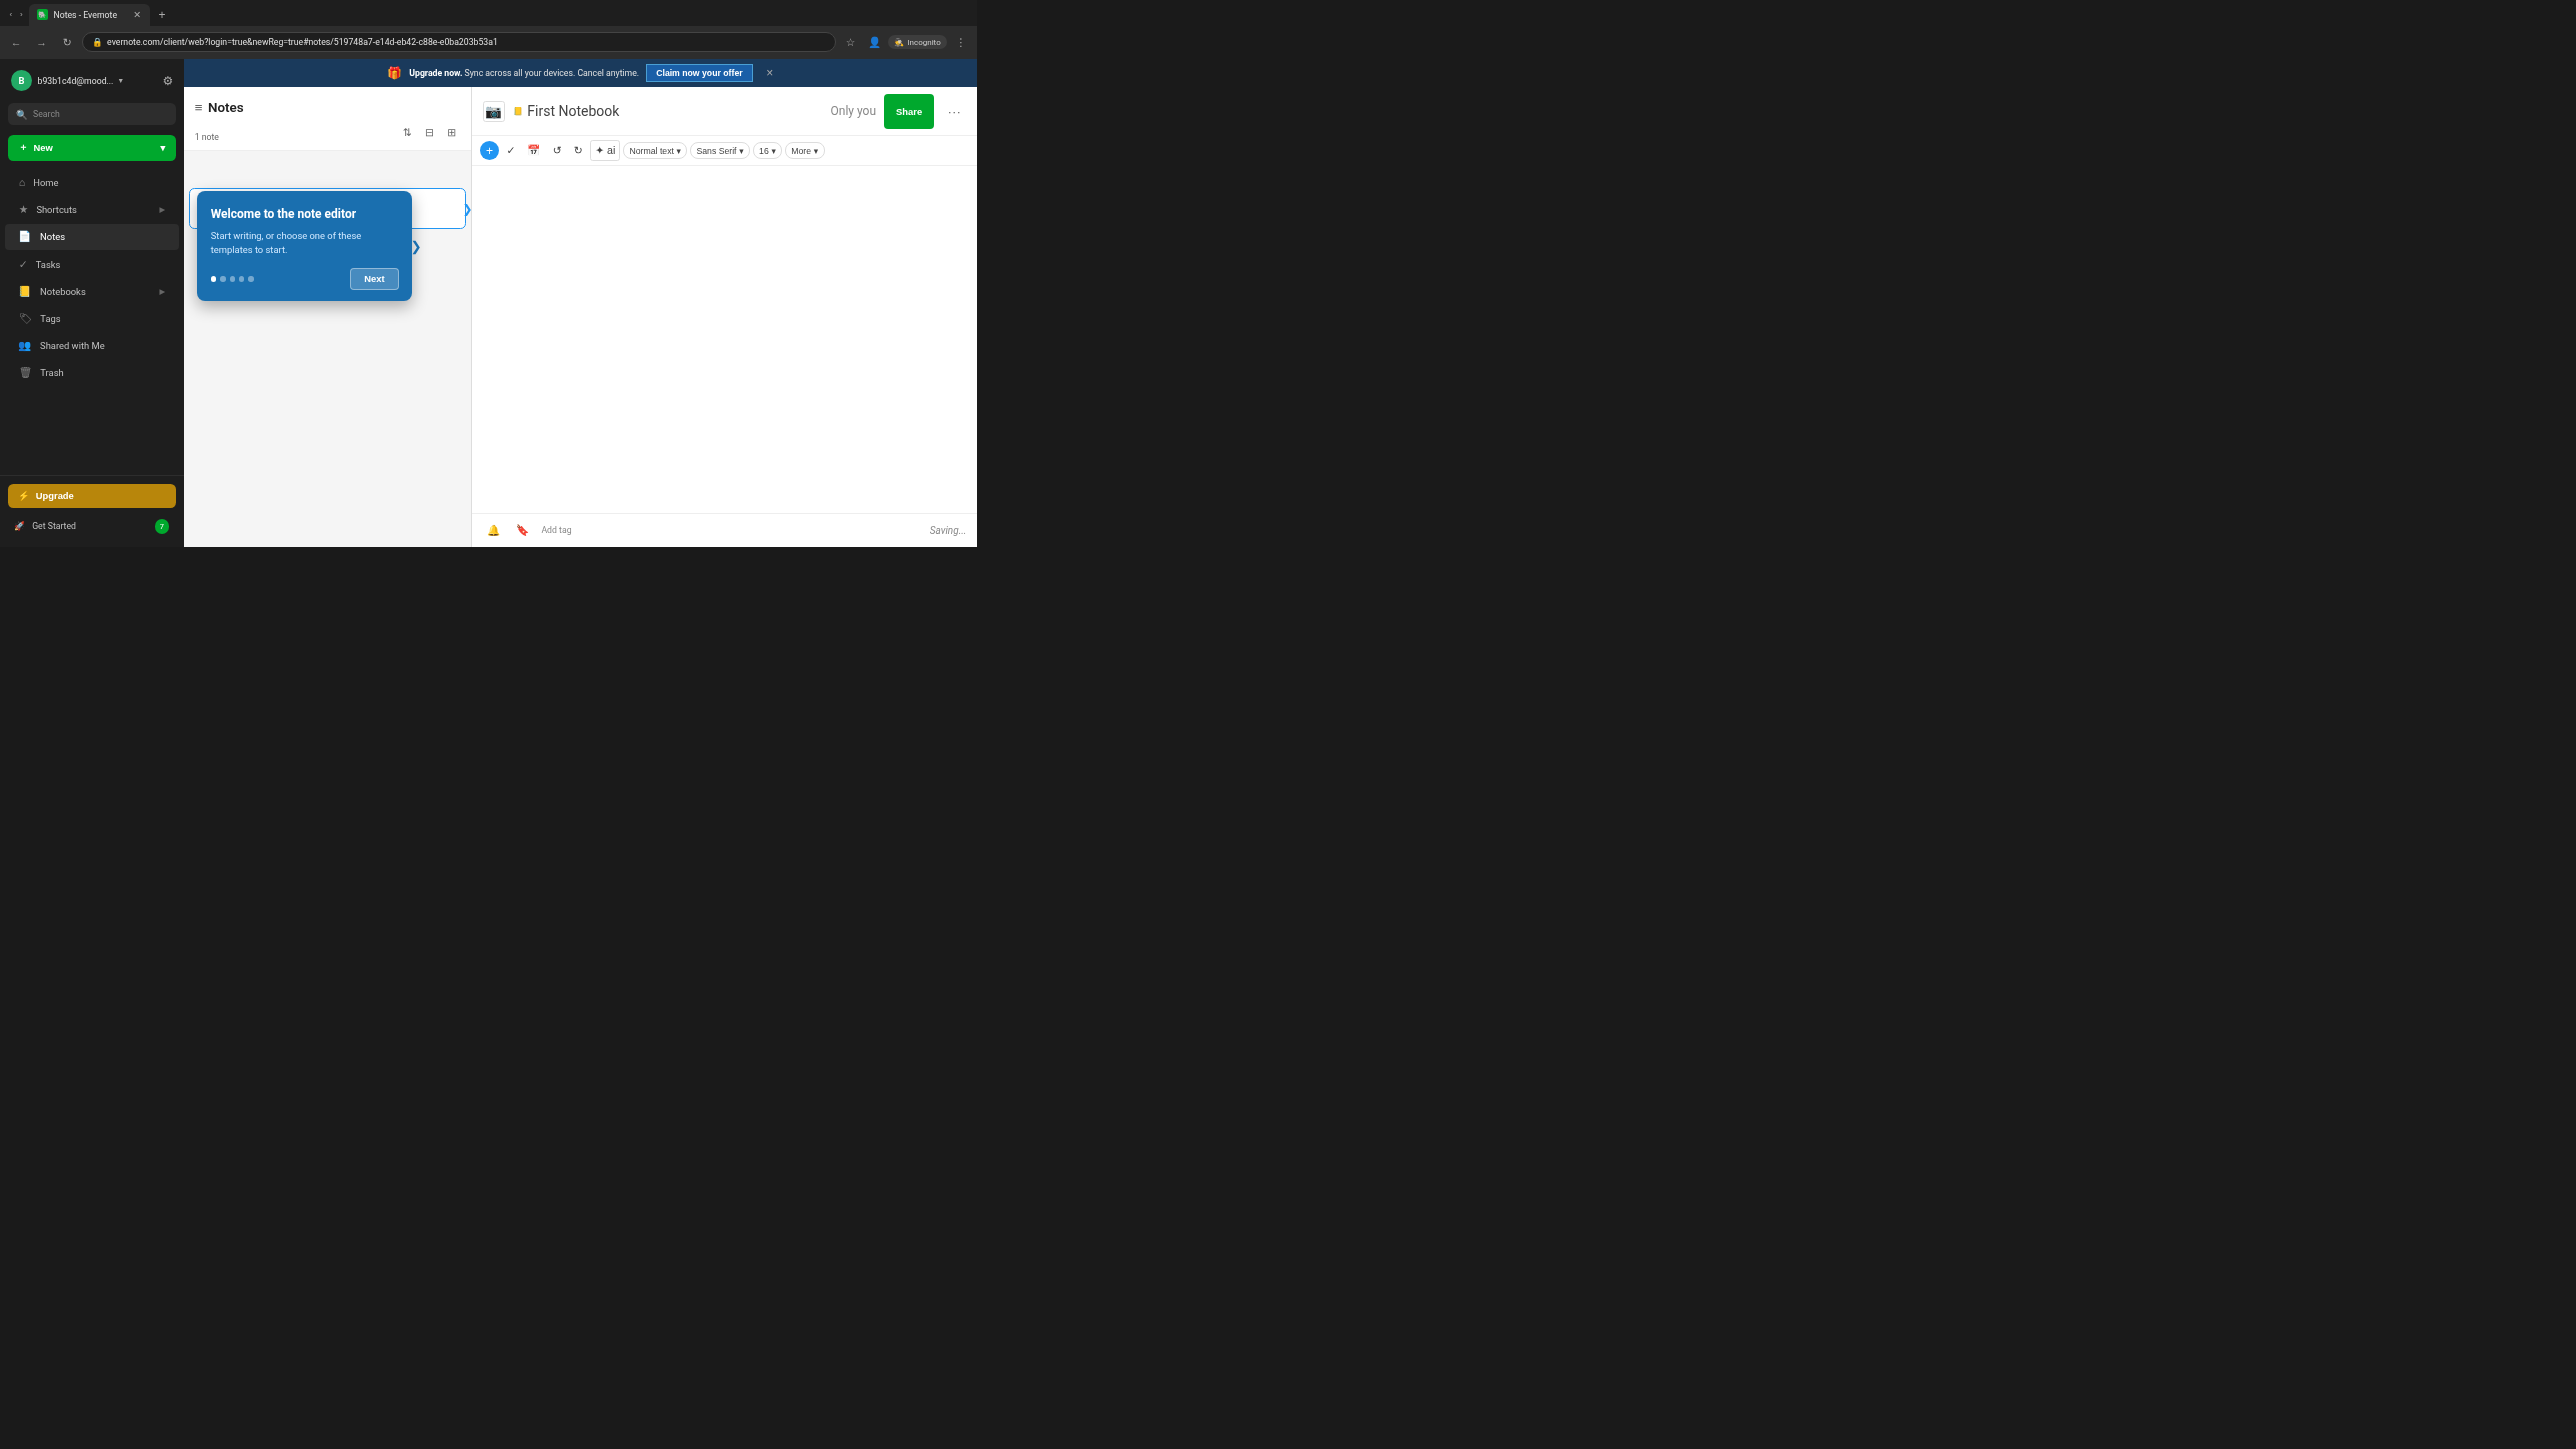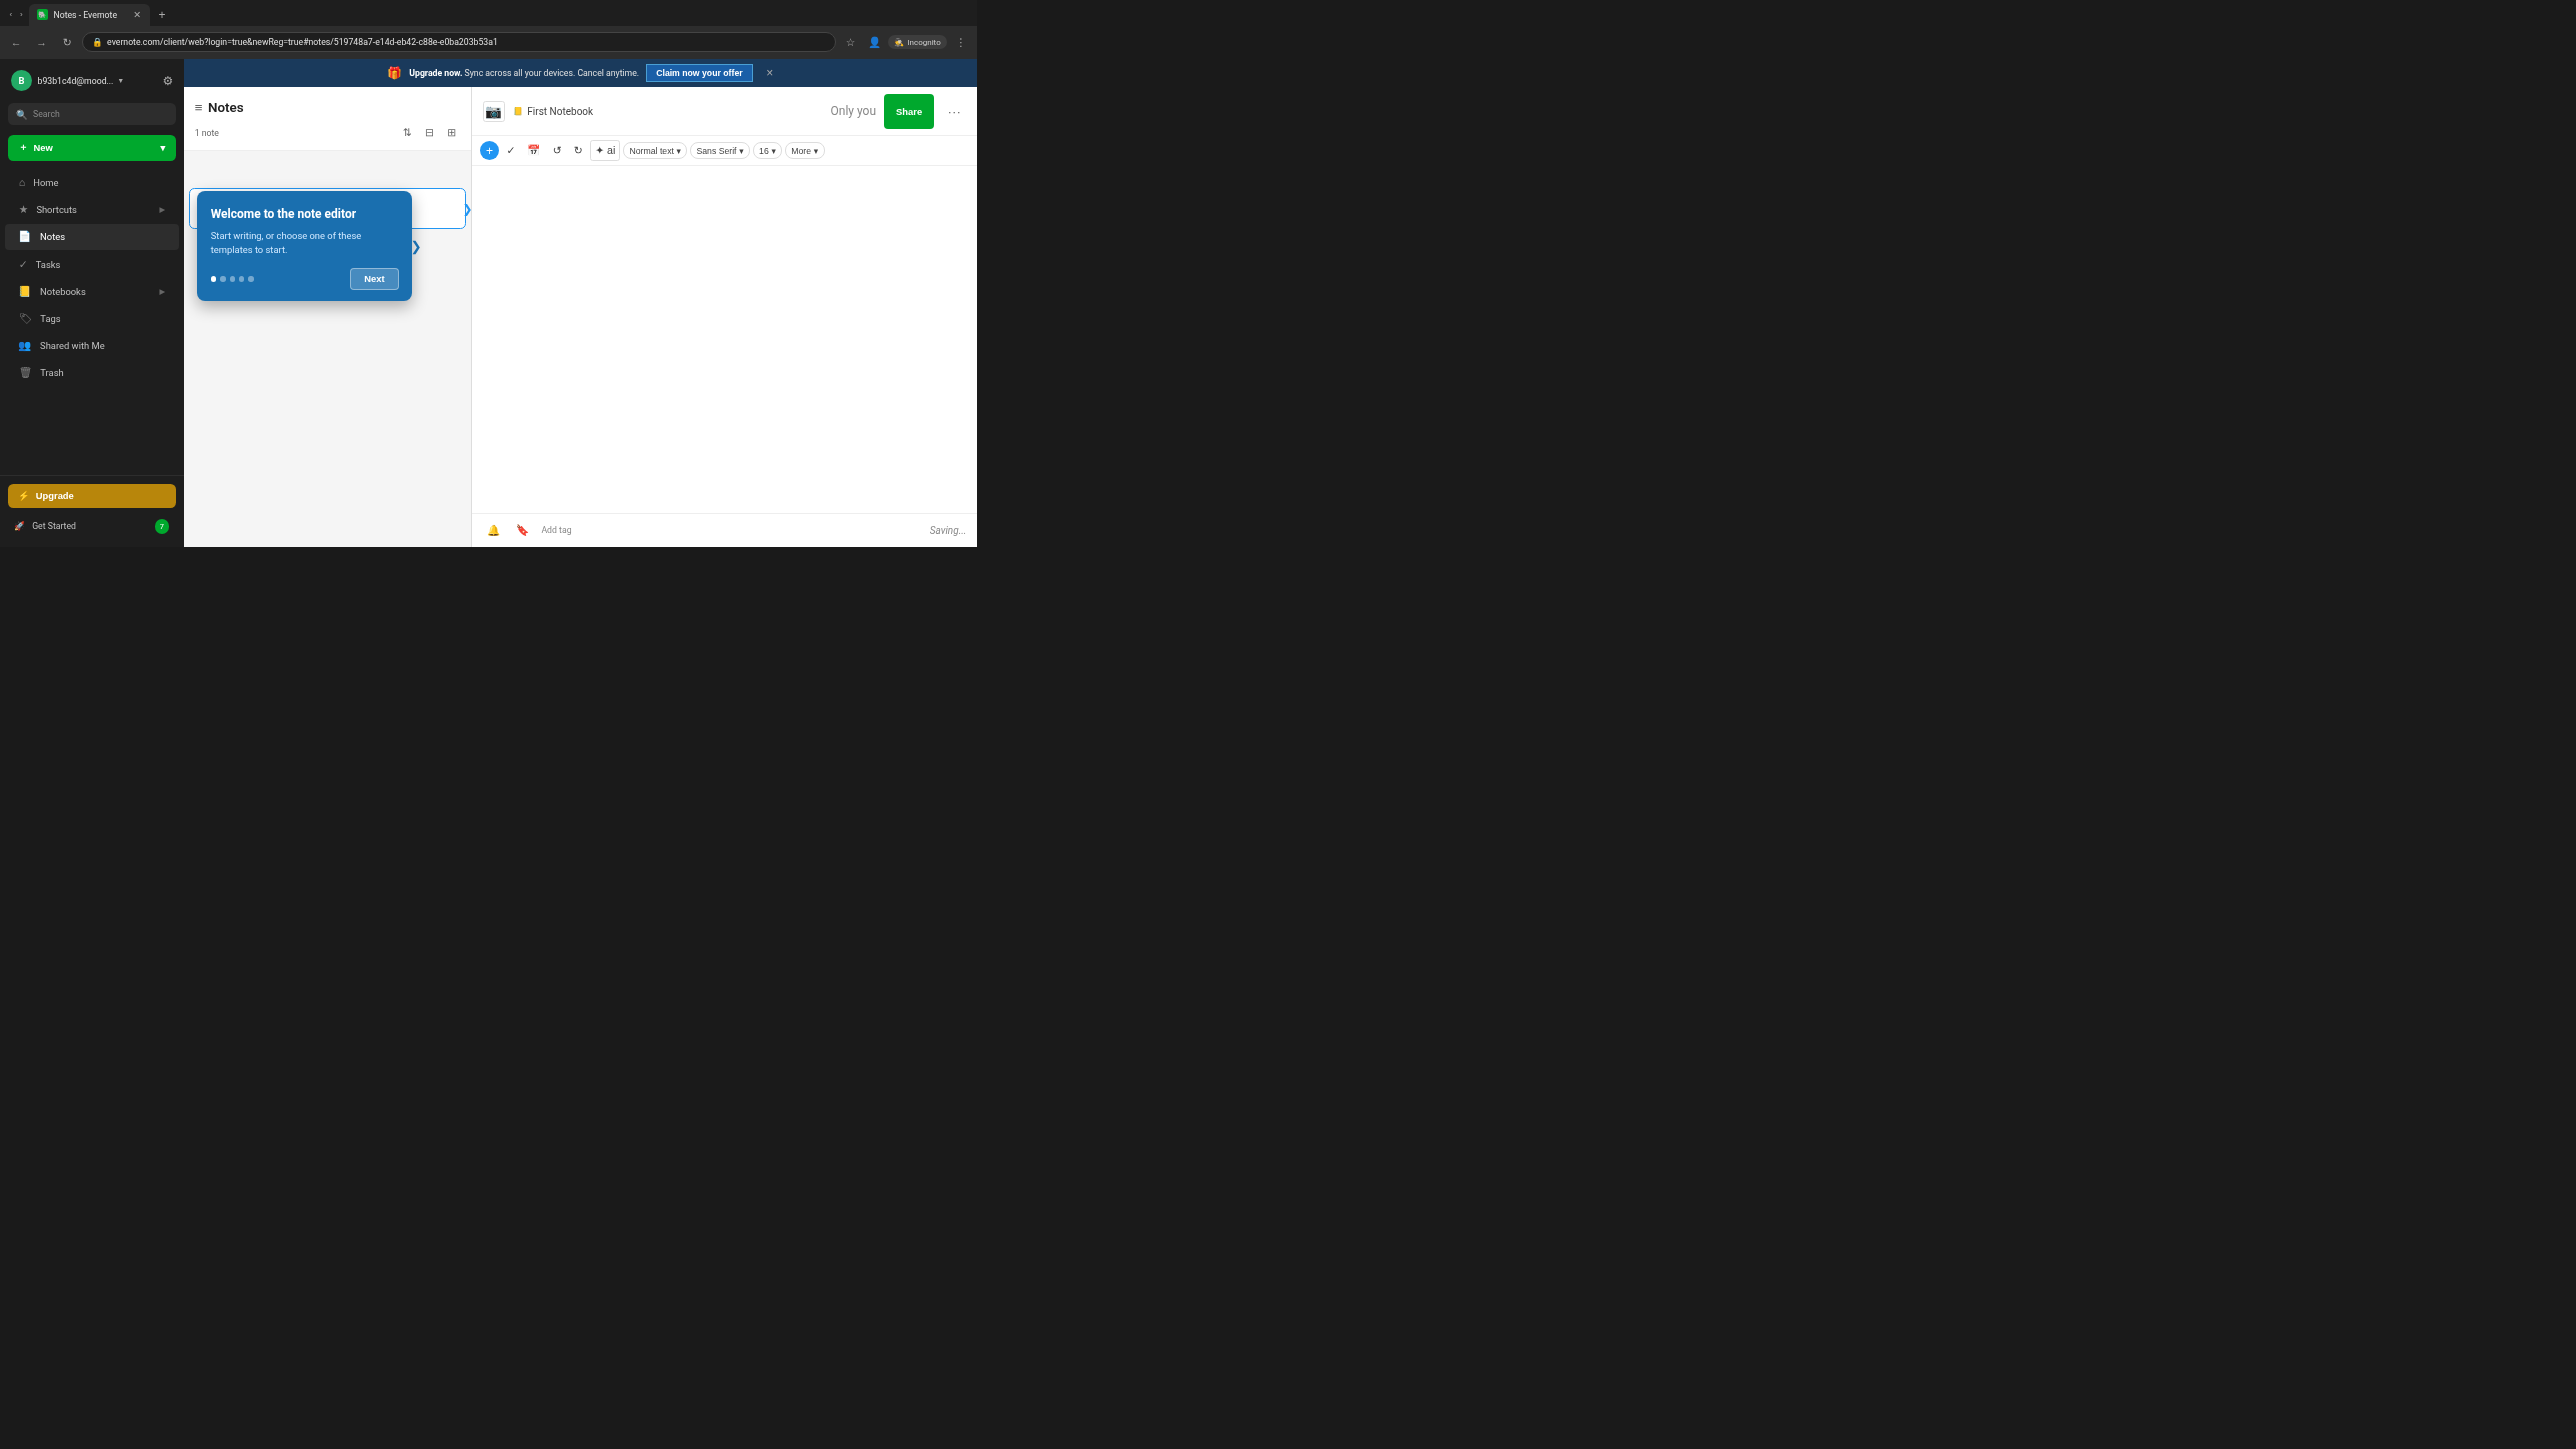--- a/index.html
+++ b/index.html
@@ -343,21 +343,21 @@
       align-items: center;
       gap: 5.4px;
       font-size: 13.4px;
       font-weight: 600;
       color: #222;
       margin-bottom: 8px;
     }
     .notes-icon { color: #666; }
     .notes-toolbar {
       display: flex;
-      align-items: center;
+      align-items: flex-end;
       gap: 5.4px;
     }
     .notes-count { color: #666; font-size: 8.7px; flex: 1; }
     .toolbar-btn {
       background: none;
       border: none;
       color: #666;
       font-size: 10.7px;
       cursor: pointer;
       padding: 2.7px 4px;
@@ -400,21 +400,21 @@
       border-bottom: 0.7px solid #eee;
       gap: 8px;
     }
     .notebook-info {
       display: flex;
       align-items: center;
       gap: 4px;
       flex: 1;
     }
     .camera-icon { color: #888; font-size: 13.4px; border: 0.7px solid #ddd; padding: 2px; border-radius: 2.7px; }
-    .notebook-name { font-size: 10px; color: #444; }
+    .notebook-name { font-size: 14px; color: #444; }
     .notebook-icon-sm { color: #888; font-size: 8px; }
     .only-you { color: #888; font-size: 12px; }
     .share-btn {
       background: #00a82d;
       color: white;
       border: none;
       border-radius: 4px;
       padding: 12px 12px;
       font-size: 9.4px;
       font-weight: 600;

